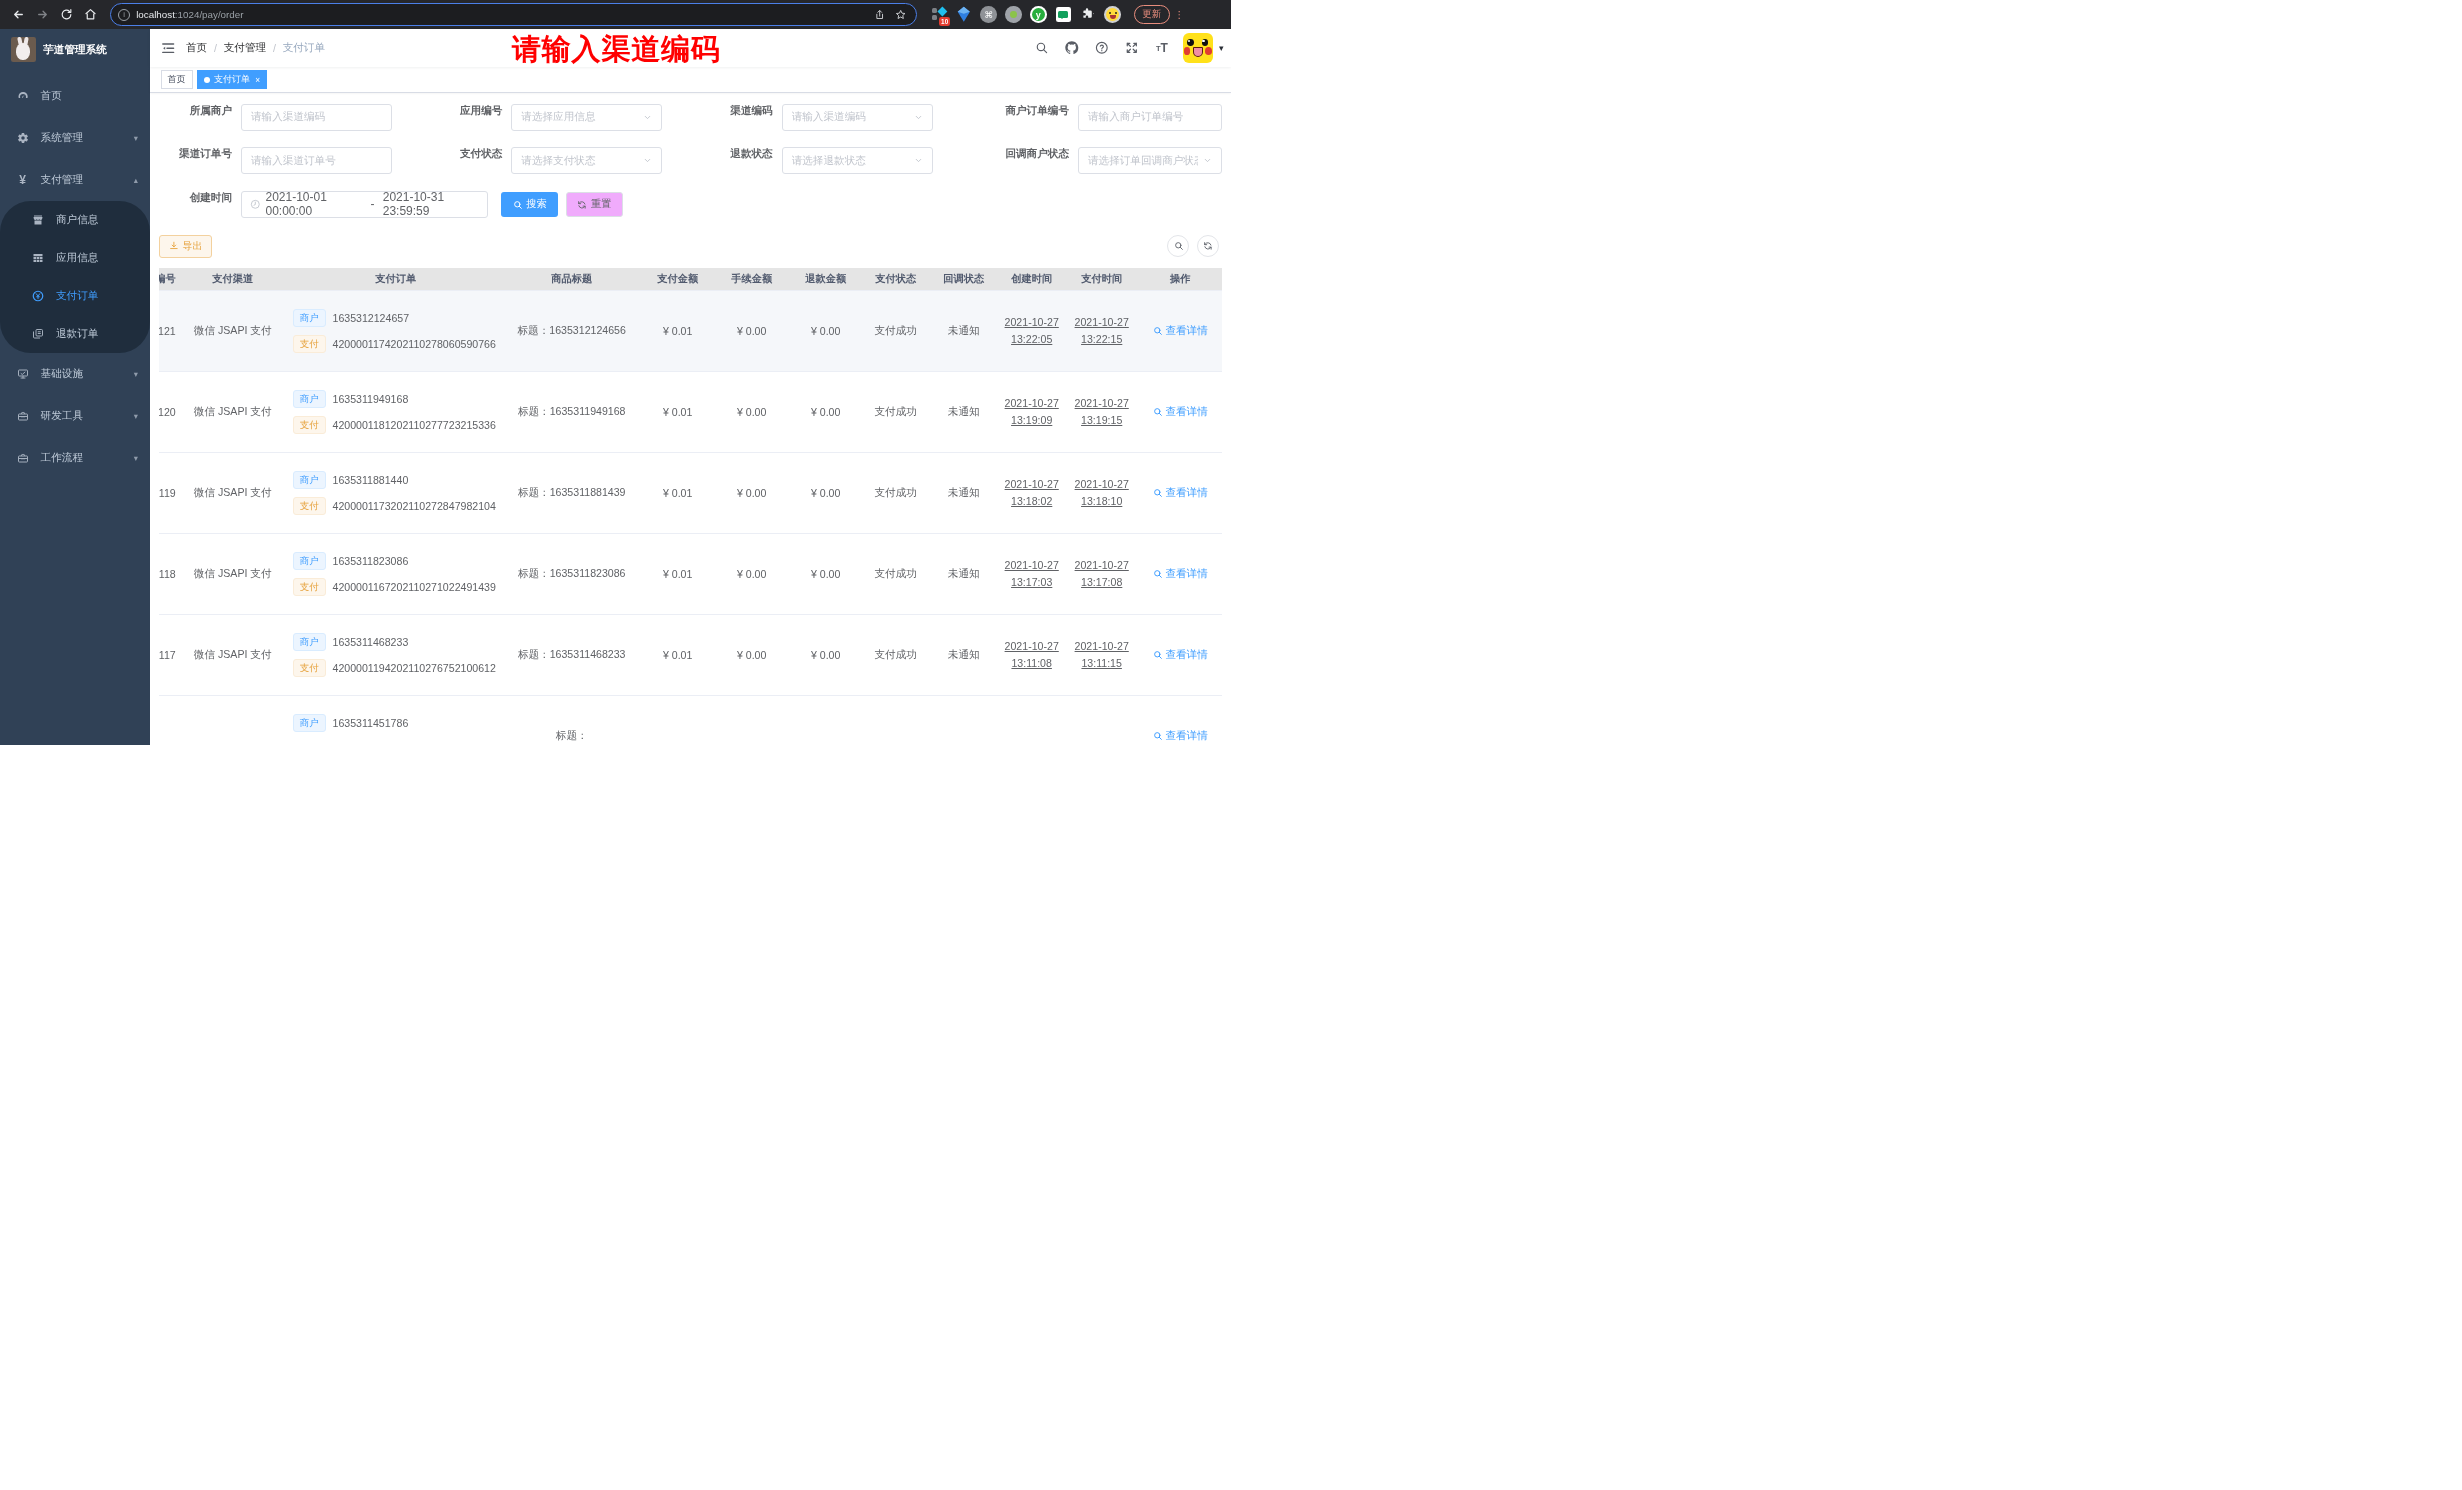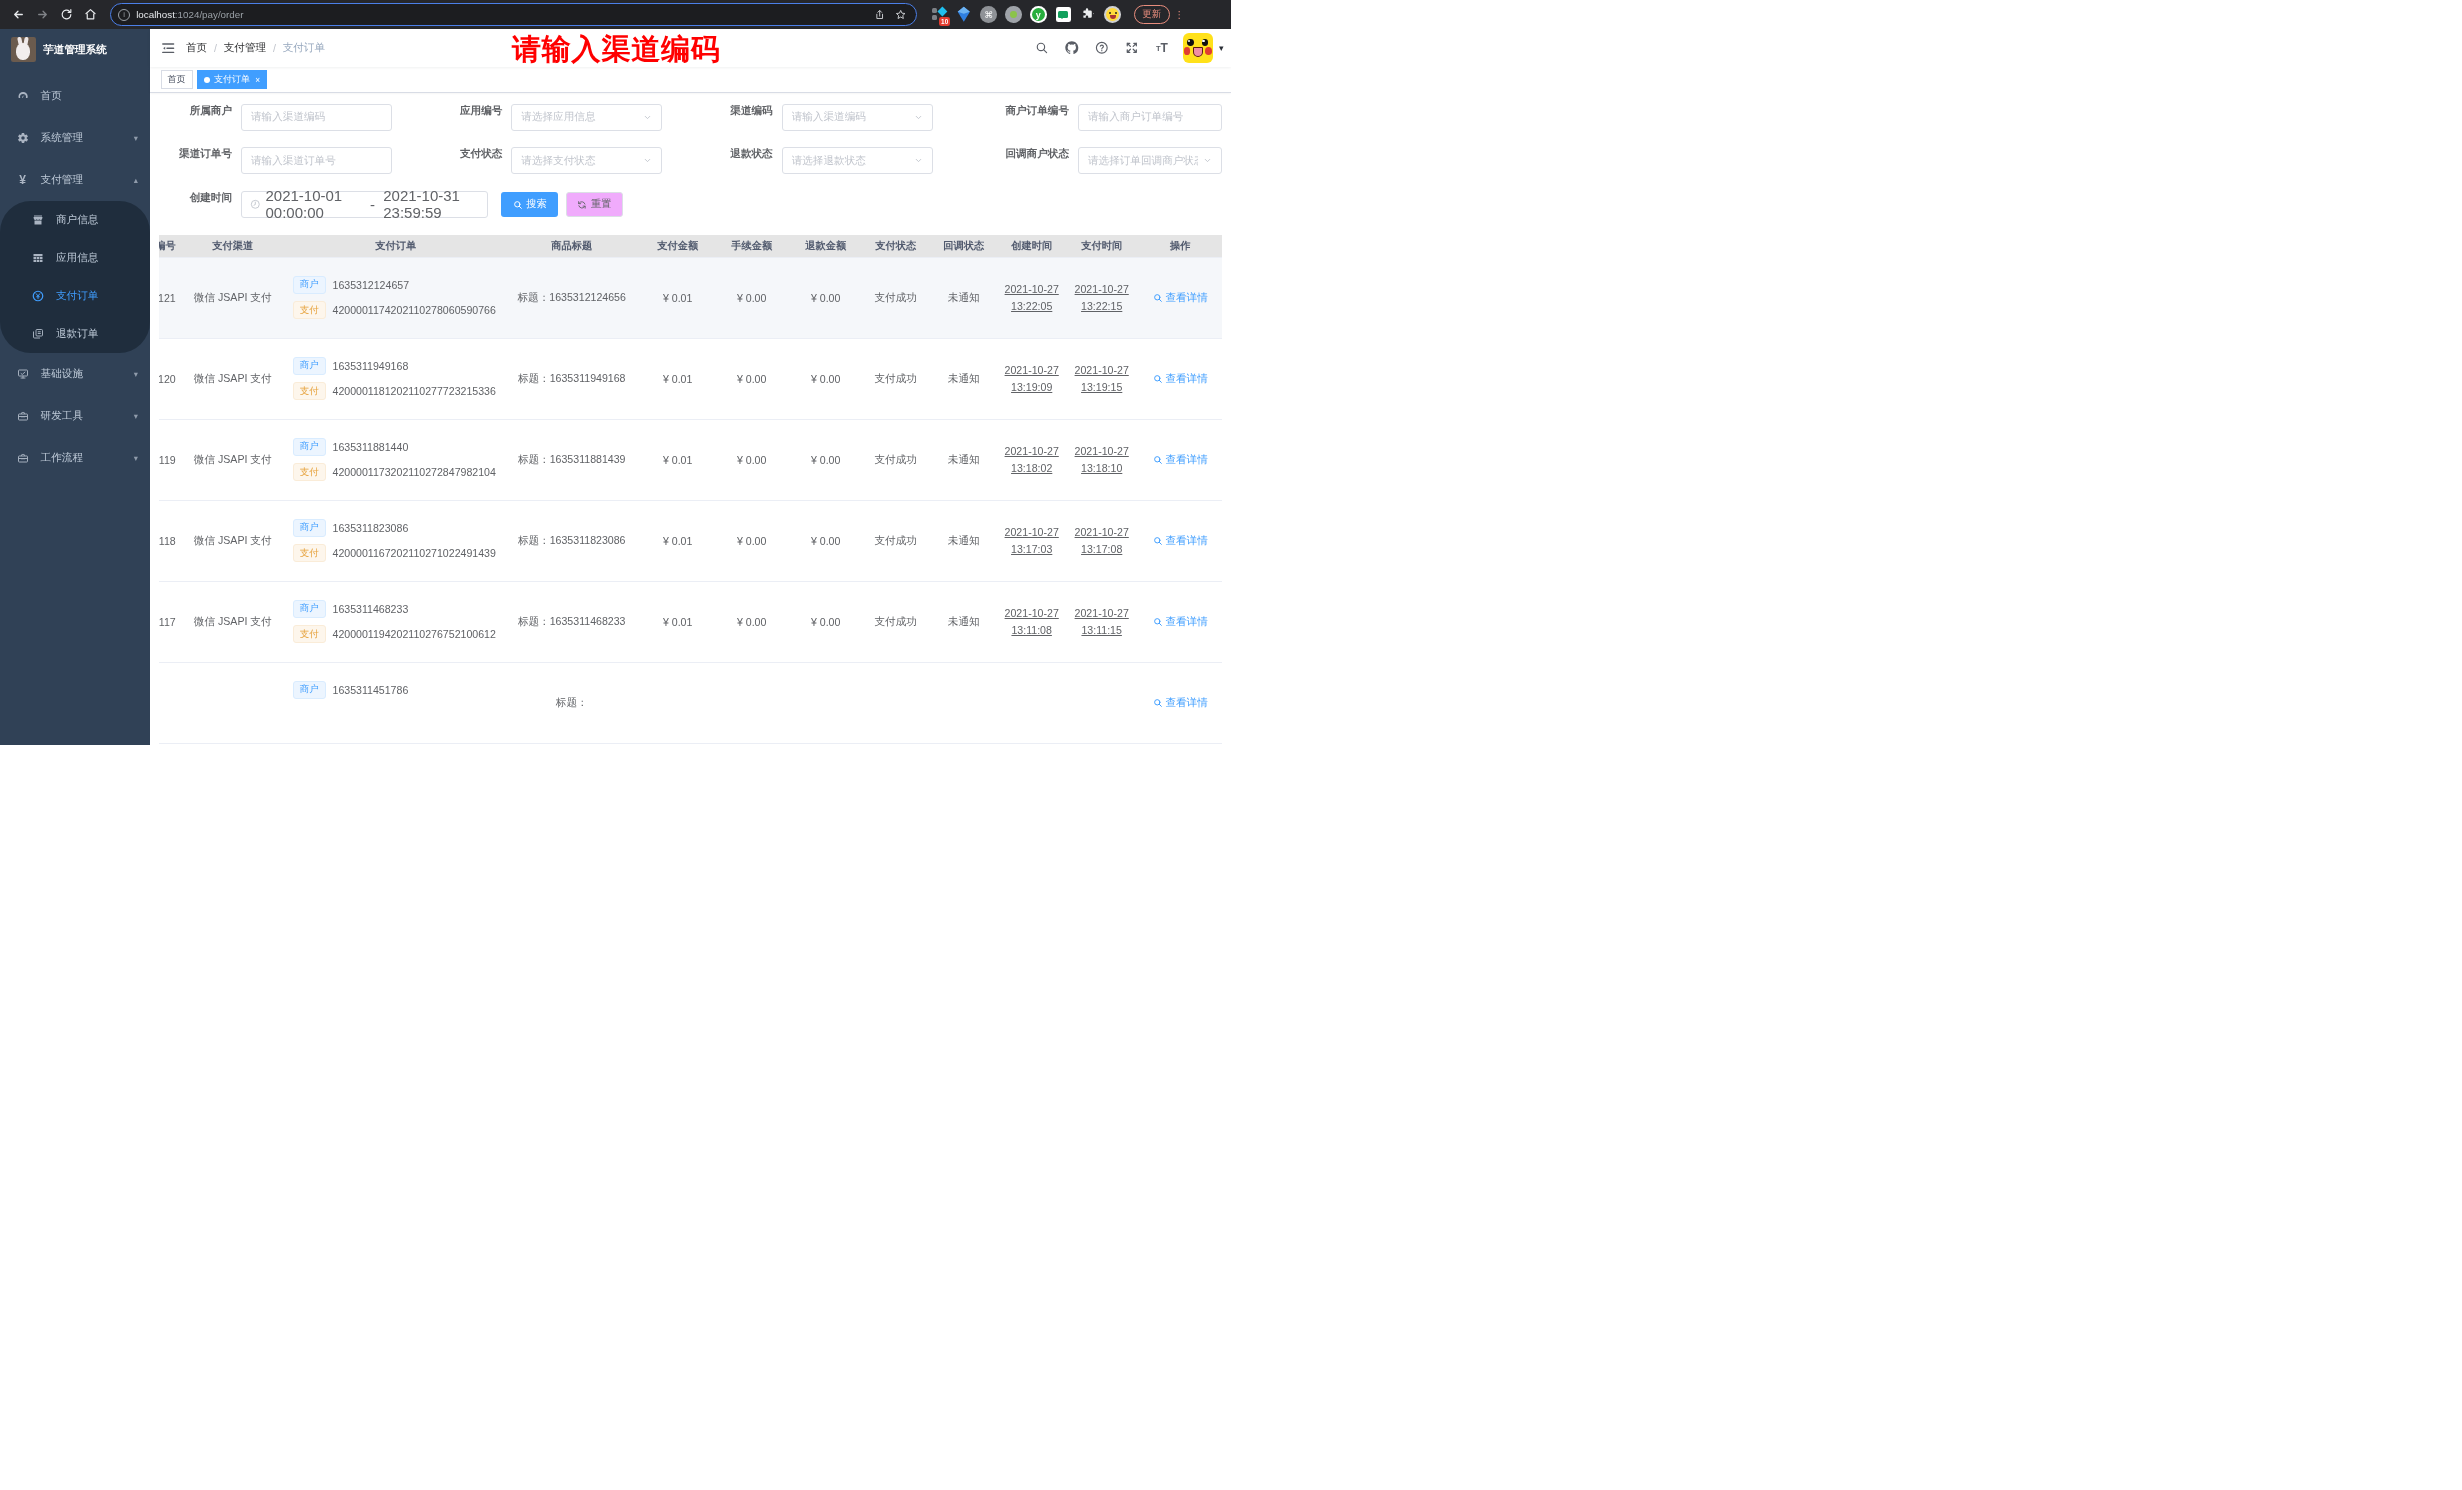--- a/index.html
+++ b/index.html
@@ -103,21 +103,21 @@
   .filter-row { display:flex; align-items:center; margin-bottom:16.7px; }
   .f-group { display:flex; align-items:flex-start; }
   .f-label { font-size:10.6px; color:#606266; font-weight:700; text-align:right; padding-right:9px; white-space:nowrap; }
   .w96 { width:82px; } .w130 { width:108px; }
   .f-input { height:27px; border:0.8px solid #dcdfe6; border-radius:3px; background:#fff; display:flex; align-items:center; padding:0 9px; font-size:10.6px; color:#c0c4cc; cursor:text; }
   .f-input .ph { flex:1; white-space:nowrap; overflow:hidden; }
   .f-input .sel-arrow { color:#c0c4cc; margin-left:4.5px; display:flex; }
   .f-input .sel-arrow svg { width:9px; height:9px; }
   .iw200 { width:151px; } .iw190 { width:144px; }
   .gap { flex:1; }
-  .date-input { width:247px; height:27px; border:0.8px solid #dcdfe6; border-radius:3px; display:flex; align-items:center; padding:0 7.6px; gap:5.3px; color:#606266; font-size:15px; cursor:pointer; }
+  .date-input { width:247px; height:27px; border:0.8px solid #dcdfe6; border-radius:3px; display:flex; align-items:center; padding:0 7.6px; gap:5.3px; color:#606266; font-size:12px; cursor:pointer; }
   .date-input .clock { color:#c0c4cc; display:flex; }
   .date-input .clock svg { width:10.6px; height:10.6px; }
   .date-sep { color:#606266; padding:0 3px; }
   .btn { height:25px; border-radius:3px; display:inline-flex; align-items:center; justify-content:space-between; gap:3.8px; font-size:10.2px; padding:0 10.6px; cursor:pointer; border:0.8px solid transparent; }
   .btn svg { width:9.8px; height:9.8px; }
   .btn-primary { background:#409eff; color:#fff; margin-left:13px; }
   .btn-plain { background:#f0abfc; border-color:#dcdfe6; color:#606266; margin-left:7.6px; }
   .btn-warn { background:#fdf6ec; border-color:#f3d19e; color:#e6a23c; height:23px; font-size:9.8px; padding:0 9px; }
   .toolbar { display:flex; align-items:center; margin-bottom:10.6px; }
   .circle-btns { margin-left:auto; display:flex; gap:7.6px; padding-right:3px; }
@@ -529,20 +529,41 @@
           <span>搜索</span>
         </button>
         <button class="btn btn-plain">
           <svg viewBox="0 0 24 24" fill="none" stroke="currentColor" stroke-width="2.2" stroke-linecap="round" stroke-linejoin="round">
               <path d="M19.5 10a8 8 0 0 0-14-2.5L4 9M4 4v5h5M4.5 14a8 8 0 0 0 14 2.5L20 15M20 20v-5h-5"></path>
             </svg>
           <span>重置</span>
         </button>
       </div>
 
+      <div class="toolbar">
+        <button class="btn btn-warn">
+          <svg viewBox="0 0 24 24" fill="none" stroke="currentColor" stroke-width="2.2" stroke-linecap="round" stroke-linejoin="round">
+              <path d="M12 3v11M7.5 10 12 14.5 16.5 10M4 18.5h16"></path>
+            </svg>
+          <span>导出</span>
+        </button>
+        <div class="circle-btns">
+          <div class="cbtn">
+              <svg viewBox="0 0 24 24" fill="none" stroke="currentColor" stroke-width="2.2" stroke-linecap="round">
+                <circle cx="10.5" cy="10.5" r="6.5"></circle>
+                <path d="m15.5 15.5 5 5"></path>
+              </svg>
+            </div>
+          <div class="cbtn">
+              <svg viewBox="0 0 24 24" fill="none" stroke="currentColor" stroke-width="2.2" stroke-linecap="round" stroke-linejoin="round">
+                <path d="M19.5 10a8 8 0 0 0-14-2.5L4 9M4 4v5h5M4.5 14a8 8 0 0 0 14 2.5L20 15M20 20v-5h-5"></path>
+              </svg>
+            </div>
+        </div>
+      </div>
 
       <div class="table">
         <div class="tr thead">
           <div class="td c-id">编号</div>
           <div class="td c-channel">支付渠道</div>
           <div class="td c-order" style="text-align:center">支付订单</div>
           <div class="td c-title">商品标题</div>
           <div class="td c-amount">支付金额</div>
           <div class="td c-fee">手续金额</div>
           <div class="td c-refund">退款金额</div>

